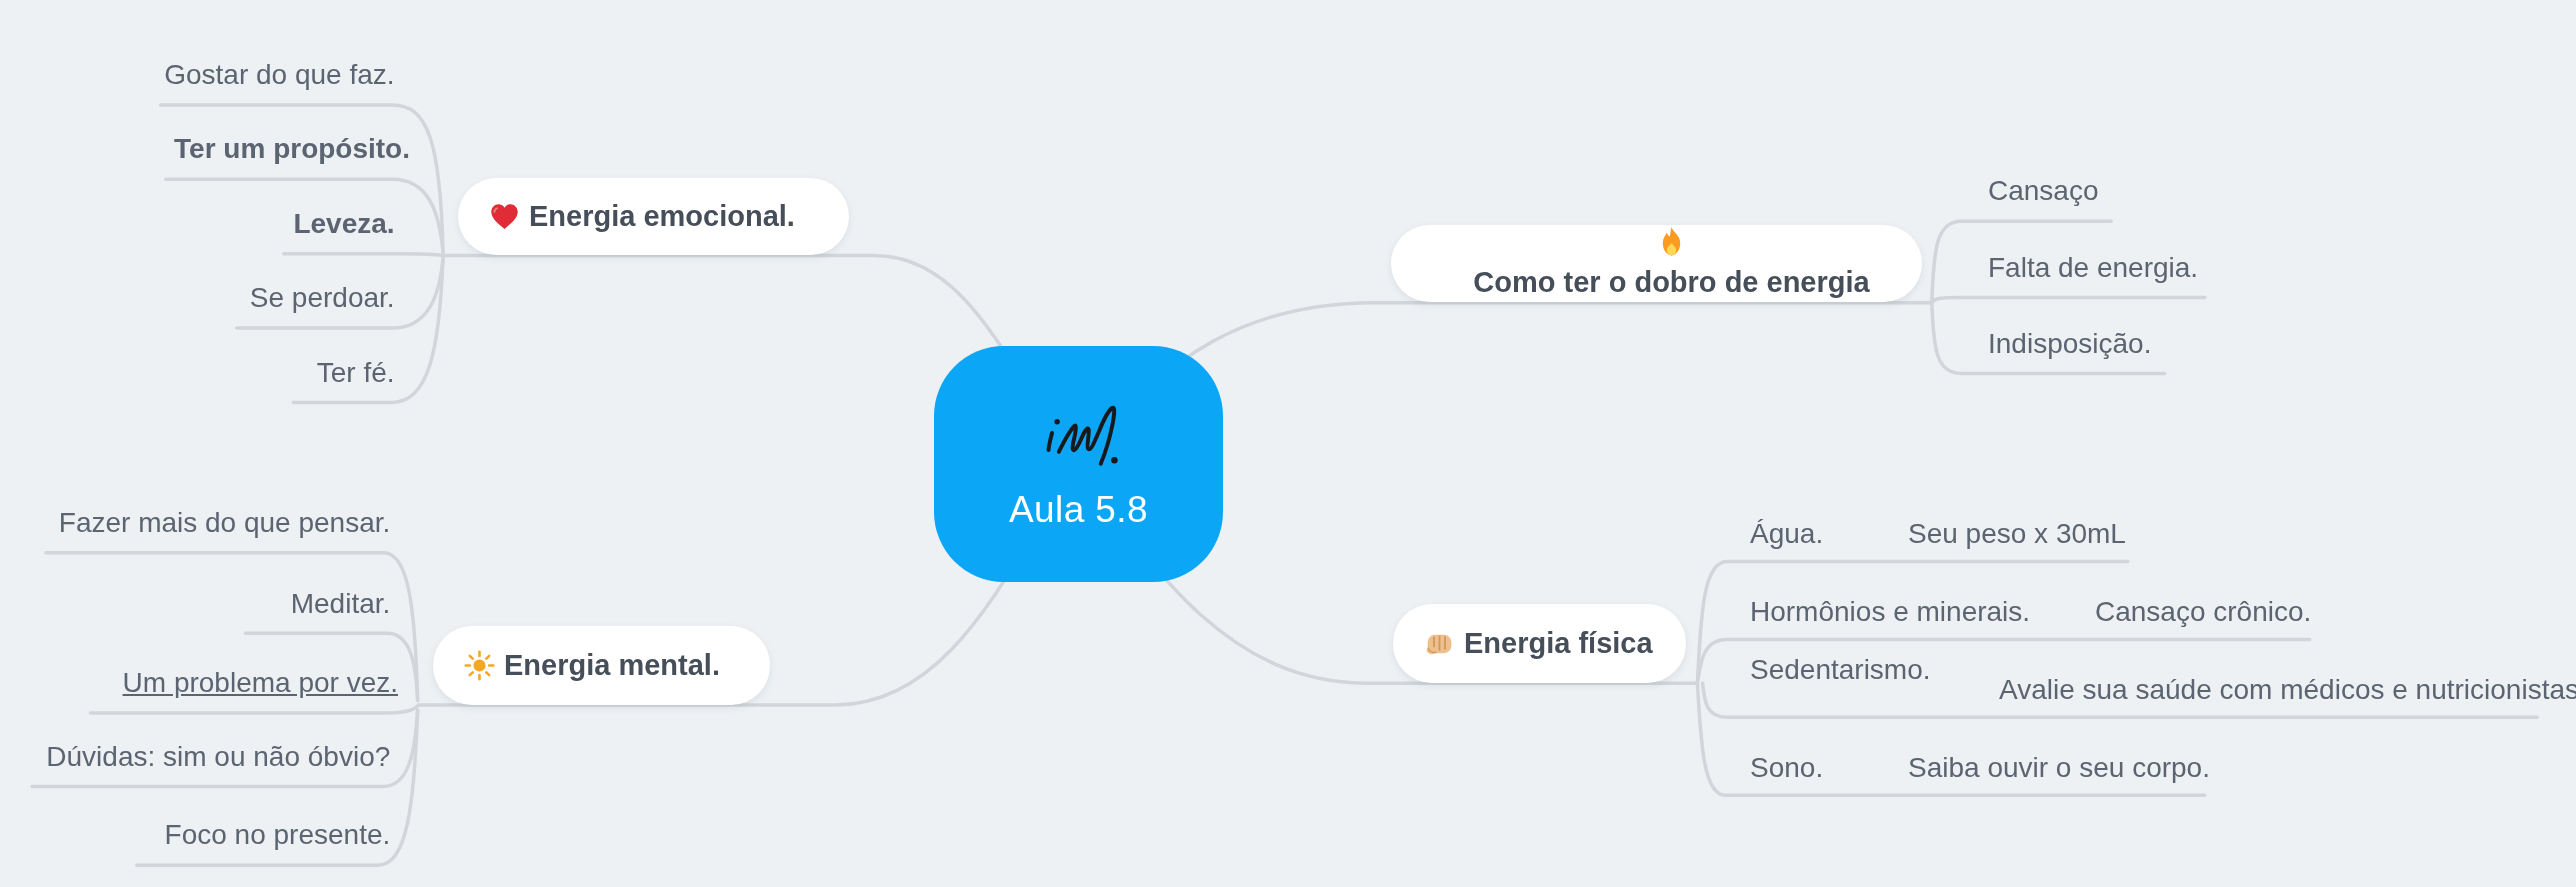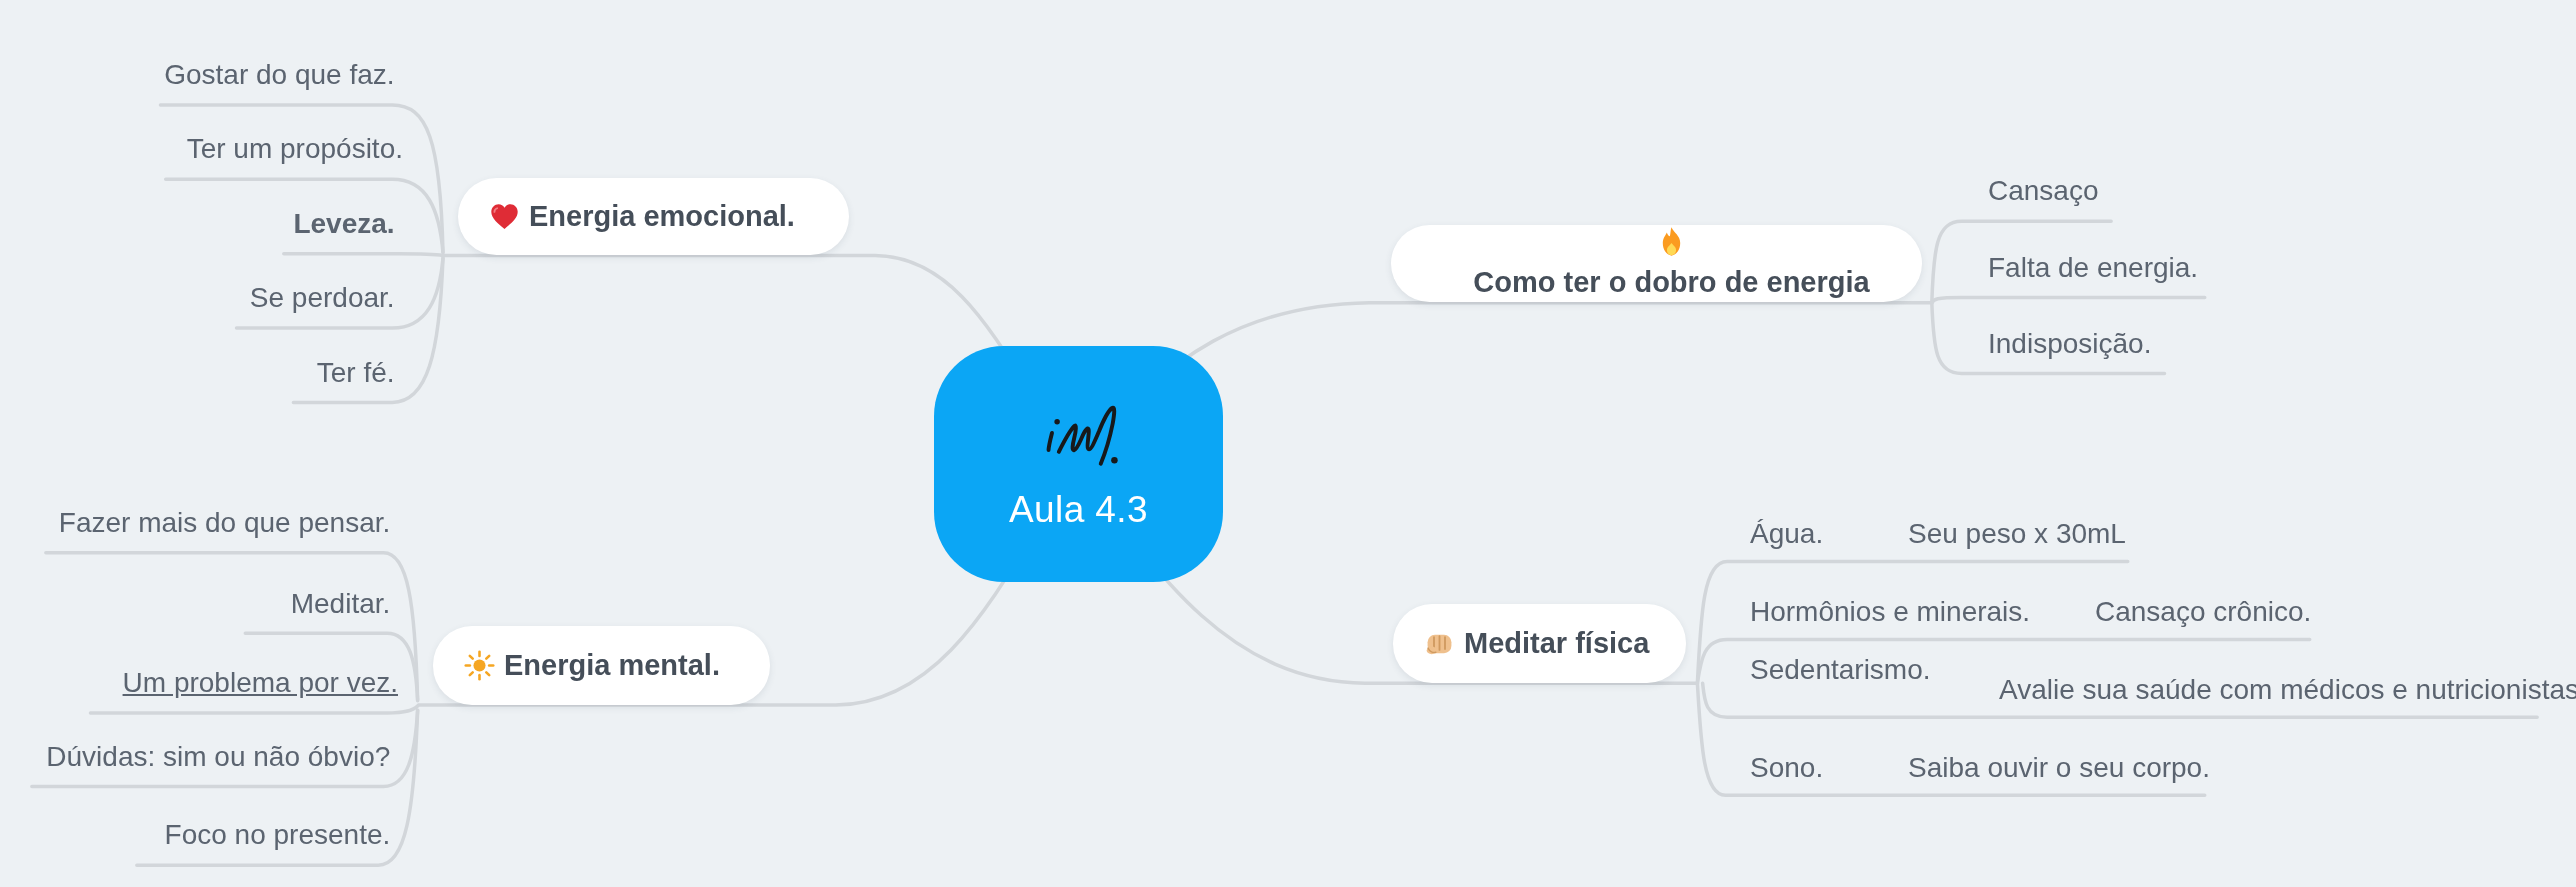--- a/index.html
+++ b/index.html
@@ -79,21 +79,21 @@
 
   <div class="center-node" style="background: rgb(11, 166, 245);">
     <svg class="logo" viewBox="0 0 110 90" role="img" aria-label="im.">
       <g stroke="#17191b" stroke-width="4.6" fill="none" stroke-linecap="round" stroke-linejoin="round">
         <path d="M24 42 C22 50 20 58 20 62"></path>
         <path d="M32 64 C38 52 46 38 50 34 C53 31 52 40 50 48 C48 56 47 63 50 62 C54 61 58 48 62 41 C65 36 67 35 67 40 C67 47 64 60 67 61 C70 62 75 49 79 40 C83 30 89 17 94 13 C98 10 97 20 95 31 C92 46 86 66 81 78"></path>
       </g>
       <circle cx="30" cy="29" r="3.2" fill="#17191b"></circle>
       <circle cx="97" cy="74" r="3.8" fill="#17191b"></circle>
     </svg>
-    <div class="center-title" style="color: rgb(255, 255, 255);">Aula 4.3</div>
+    <div class="center-title" style="color: rgb(255, 255, 255);">Aula 5.8</div>
   </div>
 
   <div class="pill" style="left:458px;top:178px;width:391px;height:77px;">
     <svg class="picon" viewBox="0 0 36 36">
       <path d="M18 31.5 C11.2 25.6 3.6 20.4 3.6 12.8 C3.6 8 7.3 4.5 11.5 4.5 C14.3 4.5 16.8 6 18 8.4 C19.2 6 21.7 4.5 24.5 4.5 C28.7 4.5 32.4 8 32.4 12.8 C32.4 20.4 24.8 25.6 18 31.5 Z" fill="#df2c36"></path>
       <path d="M10 9 C8.4 9.6 7 11.4 7 13" stroke="#f37d84" stroke-width="2" fill="none" stroke-linecap="round"></path>
     </svg>
     <span class="label">Energia emocional.</span>
   </div>
 
@@ -122,25 +122,25 @@
     <span class="label">Energia mental.</span>
   </div>
 
   <div class="pill" style="left:1393px;top:604px;width:293px;height:79px;">
     <svg class="picon" viewBox="0 0 36 36">
       <rect x="5" y="8.5" width="26" height="20" rx="8" fill="#efc08d"></rect>
       <path d="M12 11 v13 M18 10 v15 M24 11 v13" stroke="#d09a5f" stroke-width="2" fill="none" stroke-linecap="round"></path>
       <ellipse cx="9.5" cy="25.5" rx="5.5" ry="4.2" fill="#efc08d"></ellipse>
       <path d="M5.5 23 C7 27 11 28.5 14 27.5" stroke="#d09a5f" stroke-width="1.6" fill="none" stroke-linecap="round"></path>
     </svg>
-    <span class="label">Meditar física</span>
+    <span class="label">Energia física</span>
   </div>
 
   <div class="leaf right-edge" style="left:9.6px;top:56px;width:385px;">Gostar do que faz.</div>
-  <div class="leaf right-edge" style="left:18px;top:130px;width:385px;">Ter um propósito.</div>
+  <div class="leaf right-edge" style="left:25px;top:130px;width:385px;font-weight:bold;">Ter um propósito.</div>
   <div class="leaf right-edge" style="left:9.6px;top:205px;width:385px;font-weight:bold;">Leveza.</div>
   <div class="leaf right-edge" style="left:9.6px;top:279px;width:385px;">Se perdoar.</div>
   <div class="leaf right-edge" style="left:9.6px;top:354px;width:385px;">Ter fé.</div>
 
   <div class="leaf" style="left:1988px;top:172px;">Cansaço</div>
   <div class="leaf" style="left:1988px;top:249px;">Falta de energia.</div>
   <div class="leaf" style="left:1988px;top:325px;">Indisposição.</div>
 
   <div class="leaf right-edge" style="left:5.3px;top:504px;width:385px;">Fazer mais do que pensar.</div>
   <div class="leaf right-edge" style="left:5.3px;top:585px;width:385px;">Meditar.</div>

